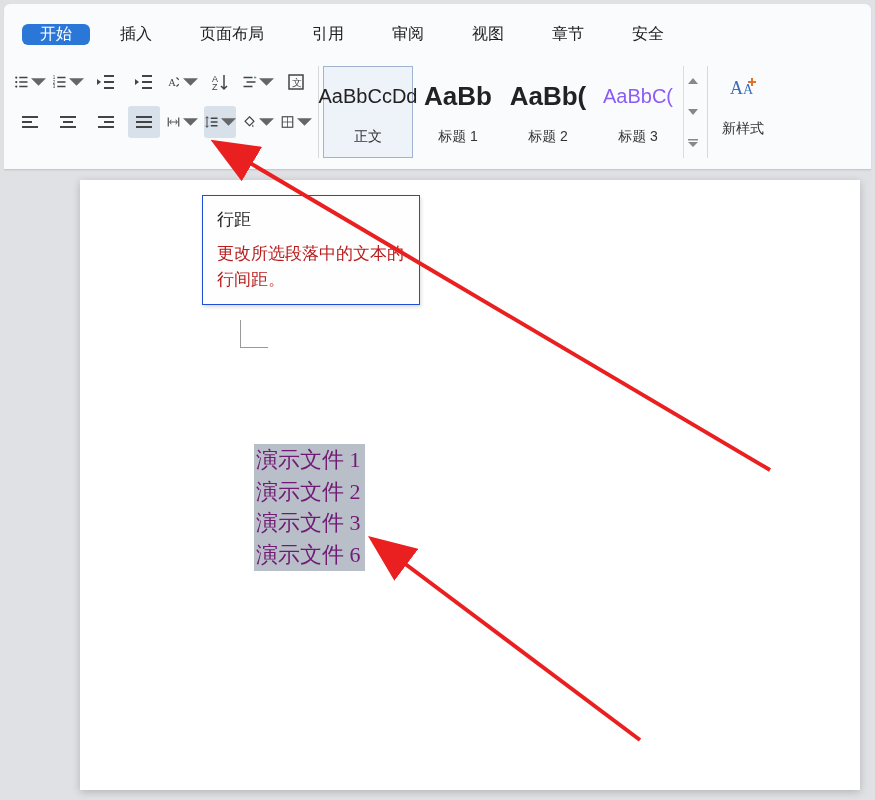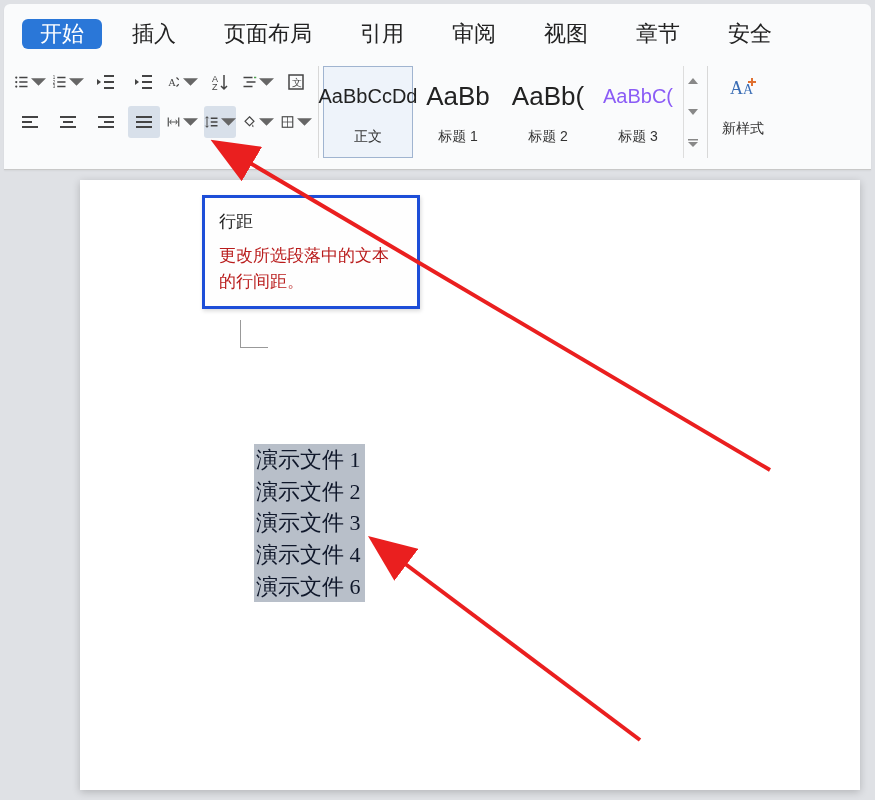--- a/index.html
+++ b/index.html
@@ -22,21 +22,21 @@
     }
     .tab-bar {
       display: flex;
       align-items: center;
       height: 50px;
       padding: 10px 18px 0 18px;
       gap: 12px;
     }
     .tab {
       padding: 0 18px;
-      font-size: 22px;
+      font-size: 16px;
       color: #222;
       cursor: pointer;
       border-radius: 6px;
     }
     .tab.active {
       background: #2a77d8;
       color: #fff;
       font-weight: 500;
     }
     .toolbar {
@@ -99,21 +99,21 @@
       border: 1px solid #a0b4d0;
       background: #eef3fa;
     }
     .style-preview {
       font-size: 20px;
       color: #222;
       height: 36px;
       display: flex;
       align-items: center;
     }
-    .style-preview.big { font-size: 26px; font-weight: normal; }
+    .style-preview.big { font-size: 26px; font-weight: bold; }
     .style-preview.light { color: #8b5cf6; }
     .style-label {
       font-size: 14px;
       color: #333;
       margin-top: 14px;
     }
     .scroll-handle {
       width: 18px;
       display: flex;
       flex-direction: column;
@@ -135,21 +135,21 @@
       cursor: pointer;
     }
     .newstyle-icon { width: 32px; height: 32px; }
     .newstyle-label { font-size: 14px; color: #333; margin-top: 16px; }
     .tooltip {
       position: absolute;
       left: 202px;
       top: 195px;
       width: 218px;
       background: #fefefe;
-      border: 3px solid #1d4ed8;
+      border: 1px solid #1d4ed8;
       padding: 12px 14px;
       box-shadow: 1px 2px 4px rgba(0,0,0,0.15);
       z-index: 10;
     }
     .tooltip-title {
       font-size: 17px;
       font-weight: 500;
       color: #222;
       margin-bottom: 10px;
     }
@@ -176,21 +176,21 @@
       border-left: 1px solid #999;
       border-bottom: 1px solid #999;
     }
     .doc-content {
       position: absolute;
       left: 174px;
       top: 264px;
     }
     .doc-line {
       font-size: 22px;
-      color: #0f172a;
+      color: #701a75;
       background: #b8bfc9;
       padding: 1px 4px 1px 2px;
       font-family: "SimSun", serif;
       line-height: 1.35;
       display: inline-block;
     }
     .doc-line-wrap {
       line-height: 1.35;
     }
     .arrows {
@@ -415,21 +415,20 @@
     </div>
   </div>
 </div>
 
 <div class="page">
   <div class="page-corner"></div>
   <div class="doc-content">
     <div class="doc-line-wrap"><span class="doc-line">演示文件 1</span></div>
     <div class="doc-line-wrap"><span class="doc-line">演示文件 2</span></div>
     <div class="doc-line-wrap"><span class="doc-line">演示文件 3</span></div>
-    <div class="doc-line-wrap"><span class="doc-line">演示文件 4</span></div>
     <div class="doc-line-wrap"><span class="doc-line">演示文件 6</span></div>
   </div>
 </div>
 
 <div class="tooltip">
   <div class="tooltip-title">行距</div>
   <div class="tooltip-desc">更改所选段落中的文本的行间距。</div>
 </div>
 
 <svg class="arrows">

